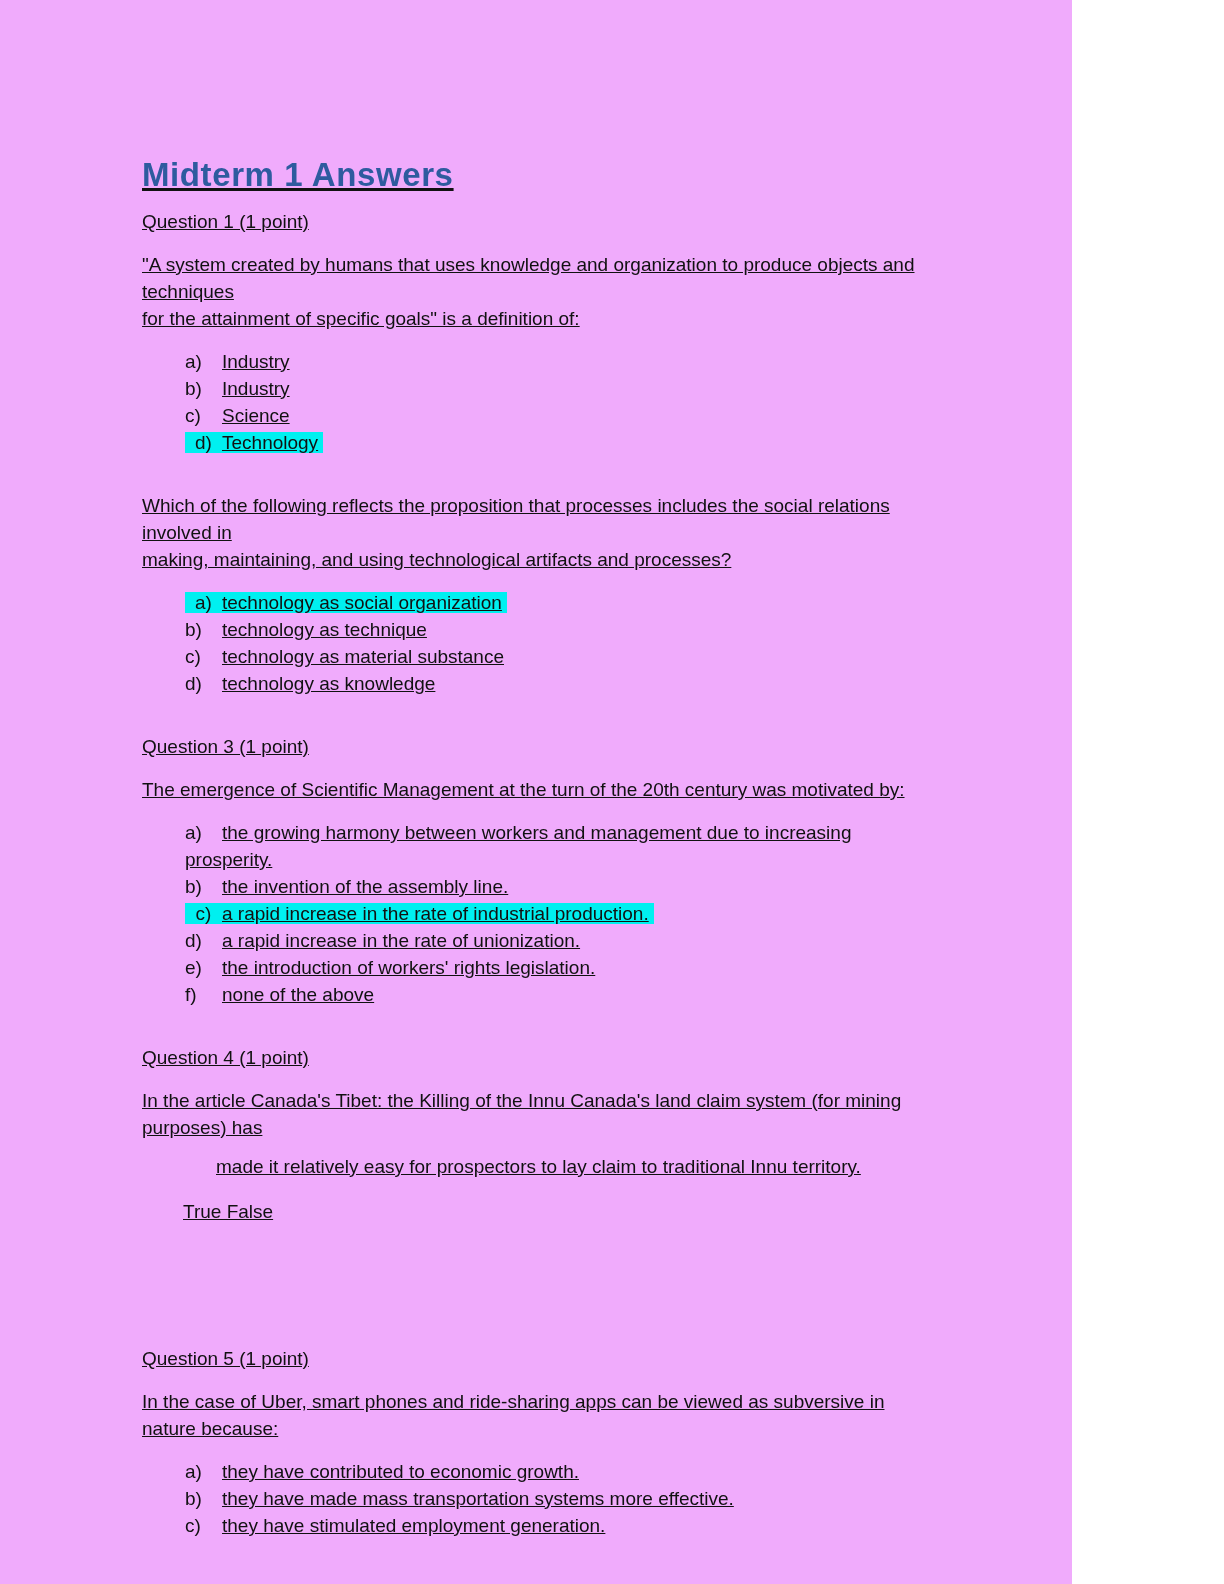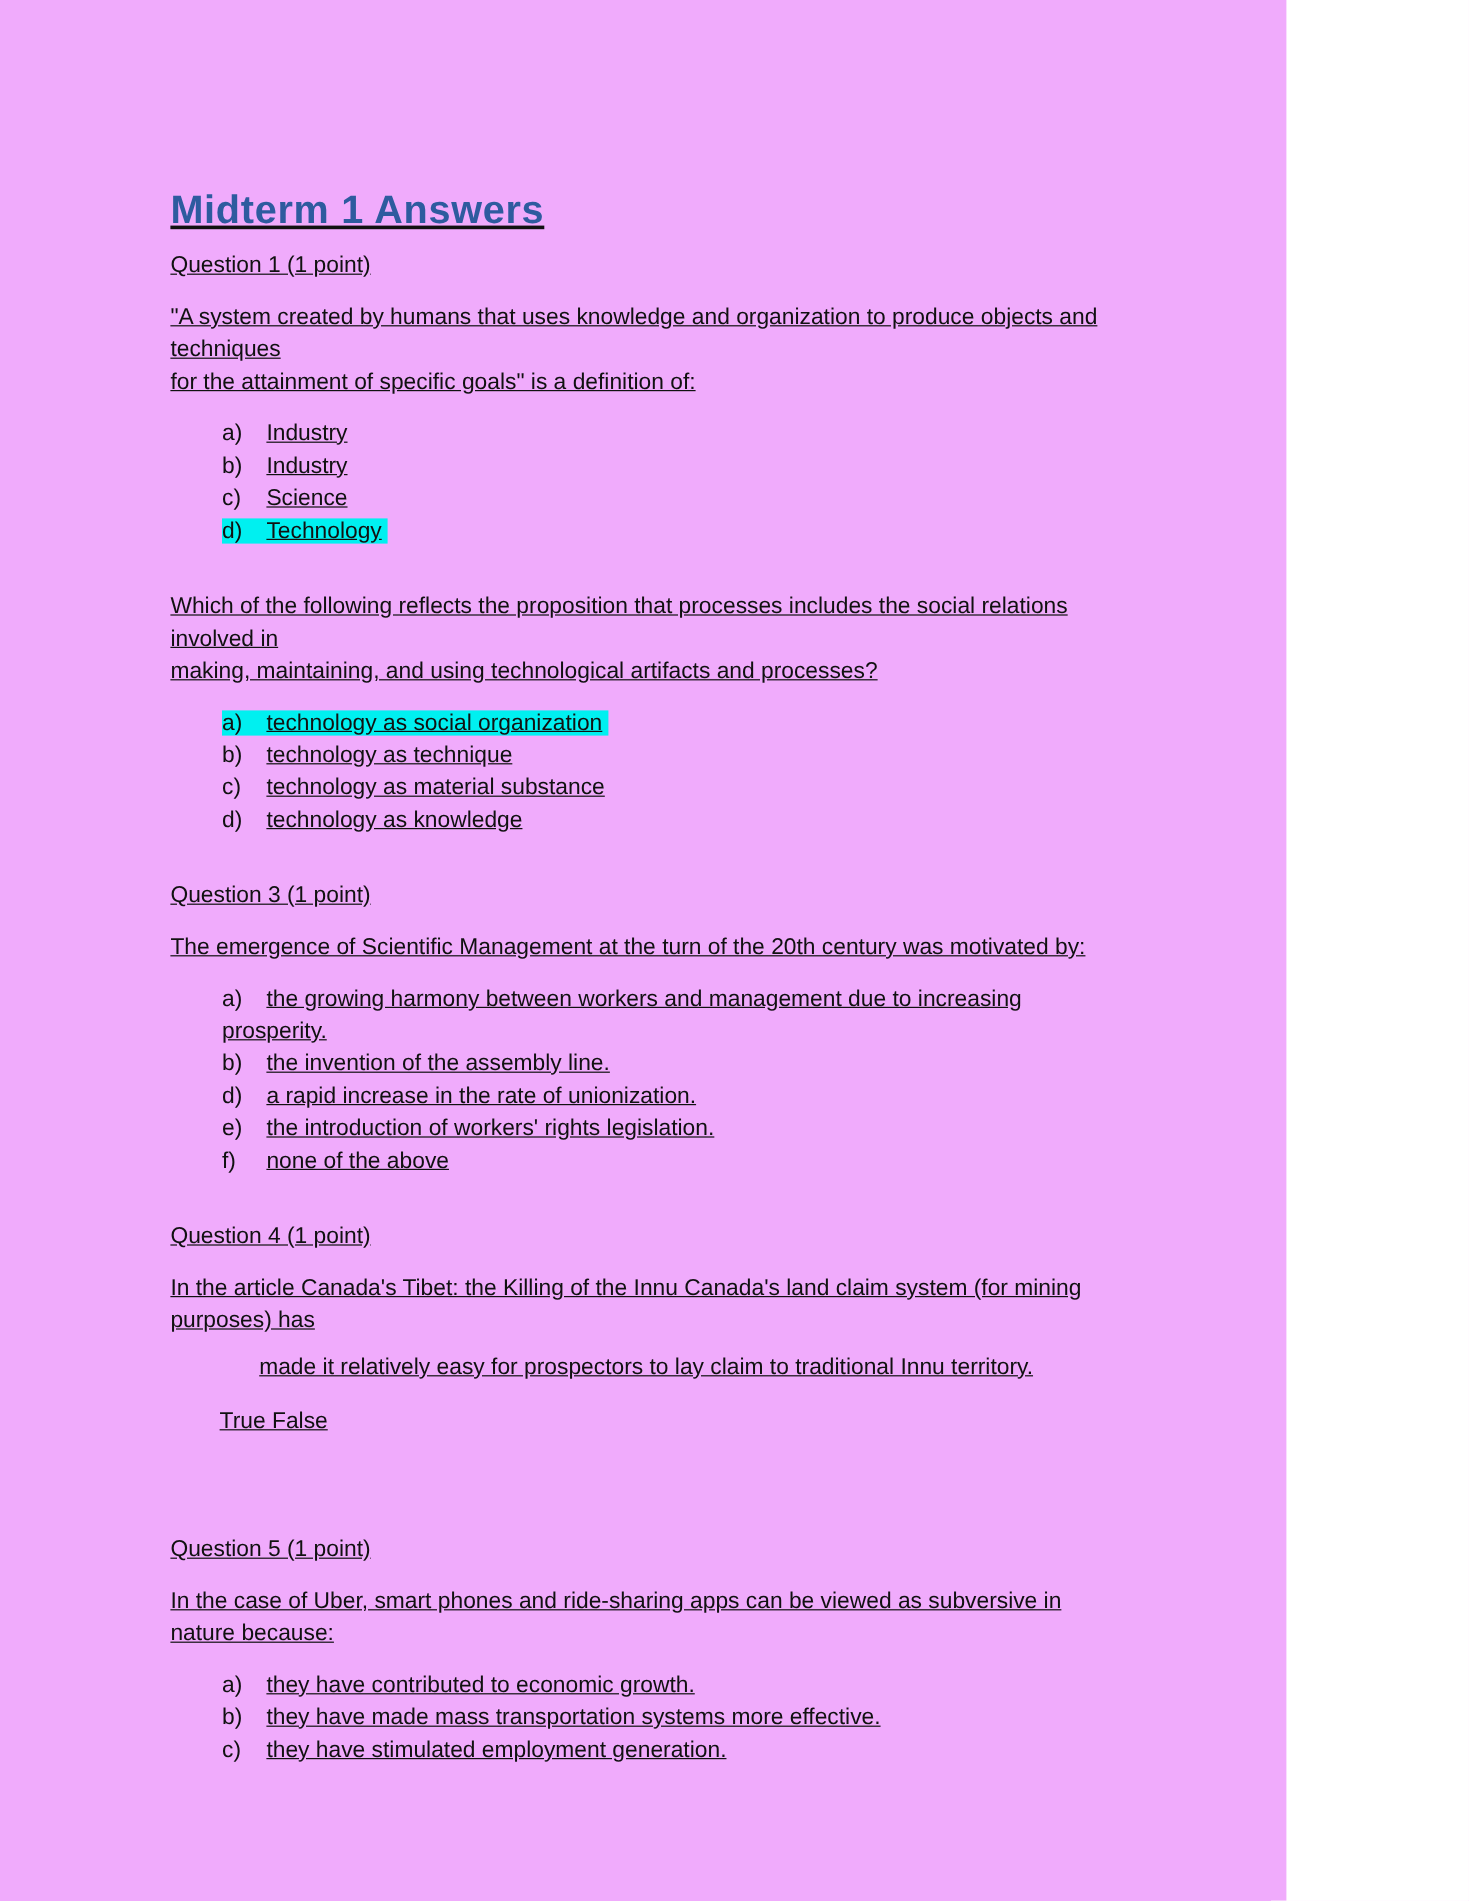--- a/index.html
+++ b/index.html
@@ -24,32 +24,33 @@
     font-family: "Liberation Sans", "DejaVu Sans", sans-serif;
     font-size: 33px;
     line-height: 38px;
     font-weight: bold;
     letter-spacing: 0.6px;
     color: var(--title-color, #2e5b9f);
     margin: 0 0 14px 0;
   }
   .question { margin-top: 36px; }
   .question:first-child { margin-top: 4px; }
-  .question[data-qindex="4"] { margin-top: 80px; }
+  .question[data-qindex="4"] { margin-top: 120px; }
   .q-label { margin: 0 0 16px 0; }
   .q-para { margin: 0 0 16px 0; }
   .q-para .para-line { min-height: 27px; }
   .q-para.indent { padding-left: 74px; margin-top: -4px; }
   .q-para.footer { margin-top: 18px; margin-left: 41px; }
   .options { margin: 0 0 16px 43px; }
   .option { line-height: 27px; }
   .opt-inner { display: inline; }
   .opt-inner.hl {
     background: var(--hl-color, #00f0f0);
     padding-right: 5px;
+    text-align: center;
   }
   .opt-letter { display: inline-block; width: 37px; }
   .opt-text { display: inline; }
 </style>
 </head>
 <body>
 
 <main class="page">
   <h1 class="title">Midterm 1 Answers</h1>
   <section id="questions">
@@ -79,20 +80,21 @@
         </div>
       </div>
       <div class="question" data-qindex="2">
         <p class="q-label">Question 3 (1 point)</p>
         <div class="q-para">
           <div class="para-line">The emergence of Scientific Management at the turn of the 20th century was motivated by:</div>
         </div>
         <div class="options">
           <div class="option"><span class="opt-inner"><span class="opt-letter">a)</span><span class="opt-text">the growing harmony between workers and management due to increasing prosperity.</span></span></div>
           <div class="option"><span class="opt-inner"><span class="opt-letter">b)</span><span class="opt-text">the invention of the assembly line.</span></span></div>
+          <div class="option"><span class="opt-inner hl"><span class="opt-letter">c)</span><span class="opt-text">a rapid increase in the rate of industrial production.</span></span></div>
           <div class="option"><span class="opt-inner"><span class="opt-letter">d)</span><span class="opt-text">a rapid increase in the rate of unionization.</span></span></div>
           <div class="option"><span class="opt-inner"><span class="opt-letter">e)</span><span class="opt-text">the introduction of workers' rights legislation.</span></span></div>
           <div class="option"><span class="opt-inner"><span class="opt-letter">f)</span><span class="opt-text">none of the above</span></span></div>
         </div>
       </div>
       <div class="question" data-qindex="3">
         <p class="q-label">Question 4 (1 point)</p>
         <div class="q-para">
           <div class="para-line">In the article Canada's Tibet: the Killing of the Innu Canada's land claim system (for mining purposes) has</div>
         </div>

